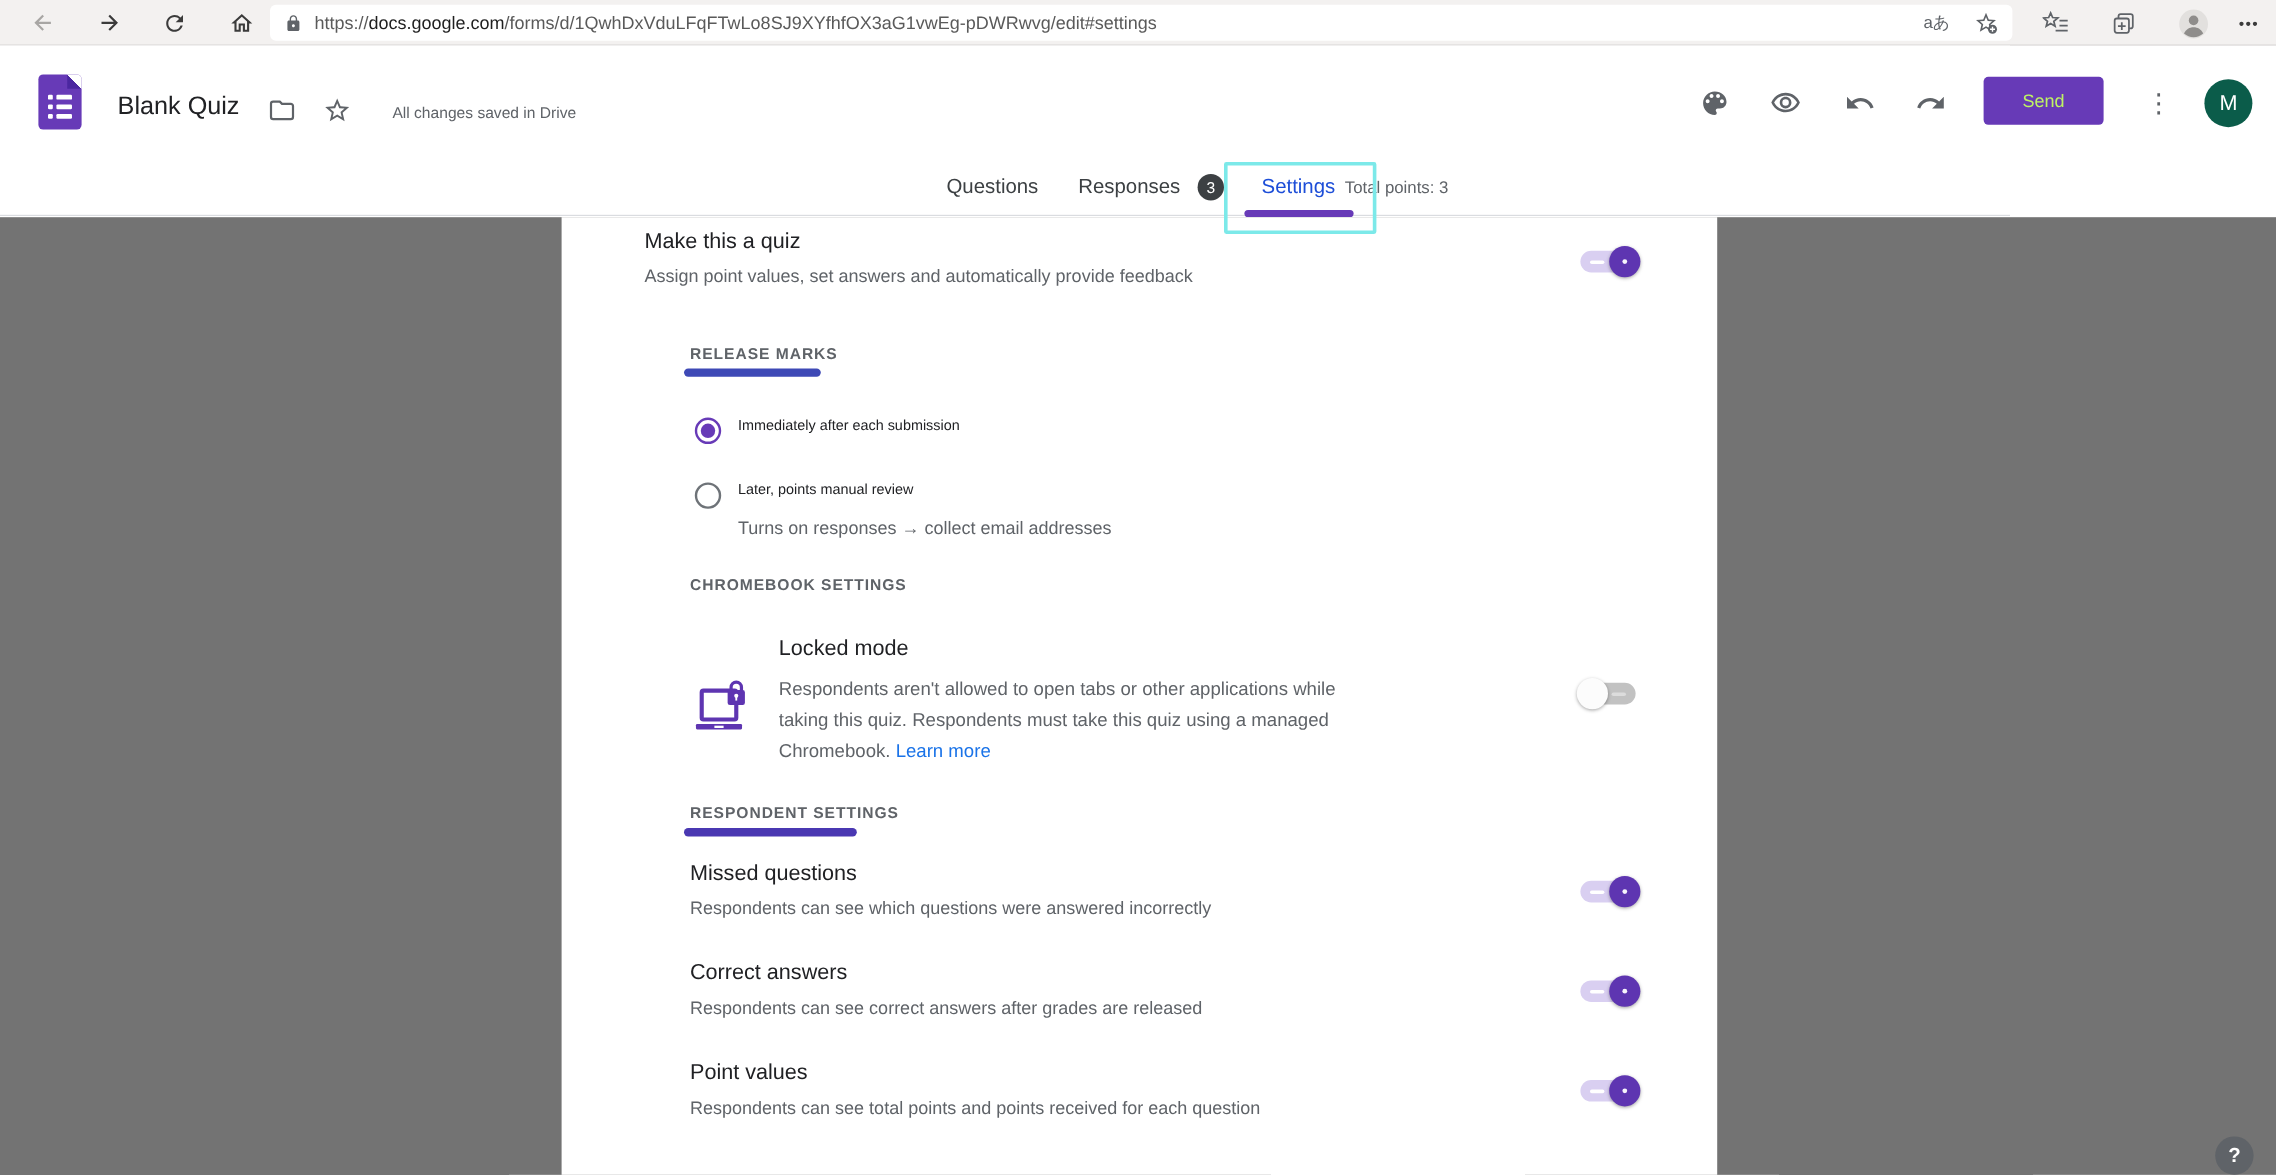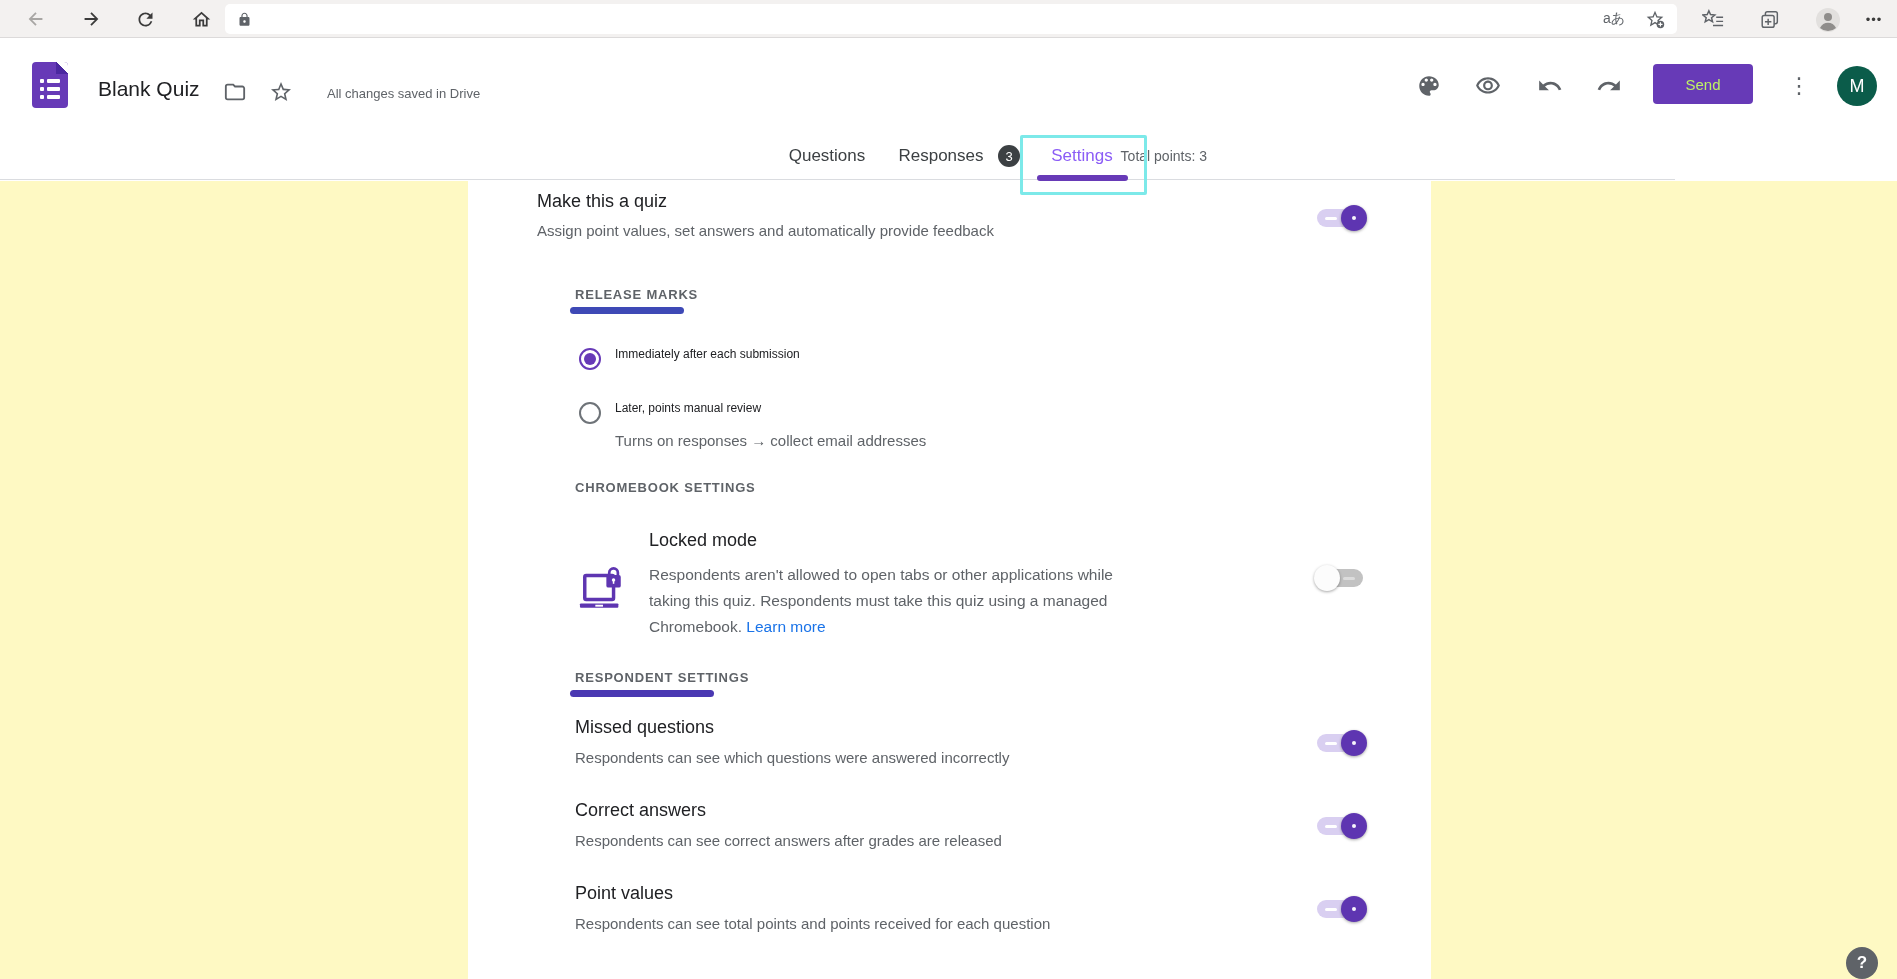--- a/index.html
+++ b/index.html
@@ -23,28 +23,28 @@
   .forms-logo .row { position:absolute; left:8px; height:4px; background:#fff; border-radius:1px; }
   .doc-title { position:absolute; left:98px; top:37px; font-size:21px; color:#202124; line-height:28px; }
   .hd-ico { position:absolute; display:flex; align-items:center; justify-content:center; }
   .saved-status { position:absolute; left:327px; top:48px; font-size:13px; color:#5f6368; }
   .send-btn { position:absolute; left:1653px; top:26px; width:100px; height:40px; background:#673ab7; color:#bef264; font-size:15px; border:none; border-radius:4px; display:flex; align-items:center; justify-content:center; }
   .kebab { position:absolute; left:1788px; top:33px; width:20px; font-size:22px; color:#5f6368; text-align:center; line-height:30px; }
   .avatar { position:absolute; left:1837px; top:28px; width:40px; height:40px; border-radius:50%; background:#0b5c4a; color:#fff; font-size:18px; display:flex; align-items:center; justify-content:center; }
 
   
   .tab { position:absolute; top:108px; transform:translateX(-50%); font-size:17px; color:#3c4043; }
-  .tab.active { color:#8b5cf6; }
+  .tab.active { color:#1d4ed8; }
   .resp-badge { position:absolute; left:998px; top:107px; width:22px; height:22px; border-radius:50%; background:#3c4043; color:#fff; font-size:13px; display:flex; align-items:center; justify-content:center; }
   .tab-underline { position:absolute; left:1037px; top:137px; width:91px; height:6px; border-radius:3px; background:#673ab7; }
   .total-points { position:absolute; right:468px; top:110px; font-size:14px; color:#5f6368; }
   .annot-box { position:absolute; left:1020px; top:135px; width:127px; height:60px; border:3px solid #7ce9e9; border-radius:2px; z-index:10; }
 
   
-  .content { position:absolute; left:0; top:181px; width:1897px; height:798px; background:#fef9c3; }
+  .content { position:absolute; left:0; top:181px; width:1897px; height:798px; background:#737373; }
   .card { position:absolute; left:468px; top:0; width:963px; height:798px; background:#fff; }
   .sec-title { position:absolute; font-size:18px; color:#202124; }
   .sec-desc { position:absolute; font-size:15px; color:#5f6368; }
   .sec-heading { position:absolute; font-size:13px; font-weight:bold; letter-spacing:.8px; color:#5f6368; }
   .annot-underline { position:absolute; height:7px; border-radius:3.5px; }
 
   
   .toggle { position:absolute; width:46px; height:18px; }
   .toggle .track { position:absolute; inset:0; border-radius:9px; }
   .toggle.on .track { background:#d9cff1; }
@@ -93,20 +93,21 @@
           <path d="M12 5.69l5 4.5V18h-2v-6H9v6H7v-7.81l5-4.5M12 3L2 12h3v8h6v-6h2v6h6v-8h3L12 3z" fill="#3b3b3b"></path>
         </svg>
     </div>
 
     <div class="url-pill">
       <span style="display:flex">
         <svg width="15" height="15" viewBox="0 0 24 24">
             <path d="M18 8h-1V6c0-2.76-2.24-5-5-5S7 3.24 7 6v2H6c-1.1 0-2 .9-2 2v10c0 1.1.9 2 2 2h12c1.1 0 2-.9 2-2V10c0-1.1-.9-2-2-2zm-6 9c-1.1 0-2-.9-2-2s.9-2 2-2 2 .9 2 2-.9 2-2 2zm3.1-9H8.9V6c0-1.71 1.39-3.1 3.1-3.1 1.71 0 3.1 1.39 3.1 3.1v2z" fill="#5f6368"></path>
           </svg>
       </span>
+      <span class="url-text"><span>https://</span><span class="domain">docs.google.com</span><span>/forms/d/1QwhDxVduLFqFTwLo8SJ9XYfhfOX3aG1vwEg-pDWRwvg/edit#settings</span></span>
       <span class="translate-glyph">aあ</span>
       <span style="display:flex;margin-left:14px">
         <svg width="20" height="20" viewBox="0 0 24 24">
           <path d="M22 9.24l-7.19-.62L12 2 9.19 8.63 2 9.24l5.46 4.73L5.82 21 12 17.27 18.18 21l-1.63-7.03L22 9.24zM12 15.4l-3.76 2.27 1-4.28-3.32-2.88 4.38-.38L12 6.1l1.71 4.04 4.38.38-3.32 2.88 1 4.28L12 15.4z" fill="#5f6368"></path>
           <circle cx="18.5" cy="18.5" r="4.5" fill="#5f6368"></circle>
             <path d="M18.5 16v5M16 18.5h5" stroke="#fff" stroke-width="1.4"></path>
         </svg>
       </span>
     </div>
 

